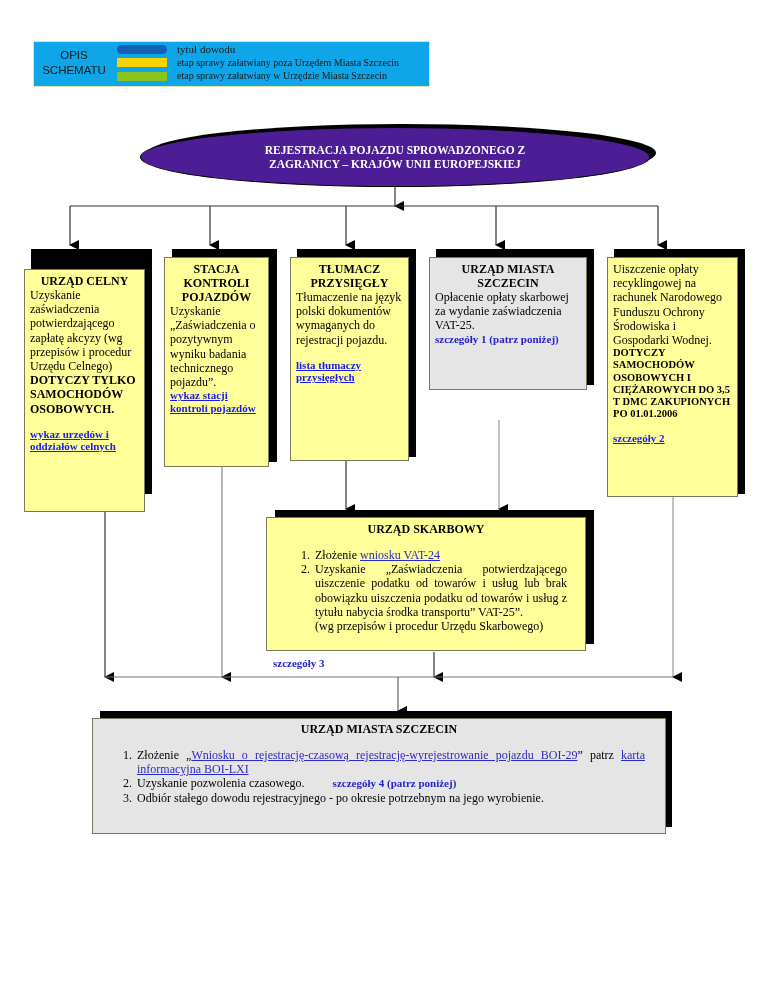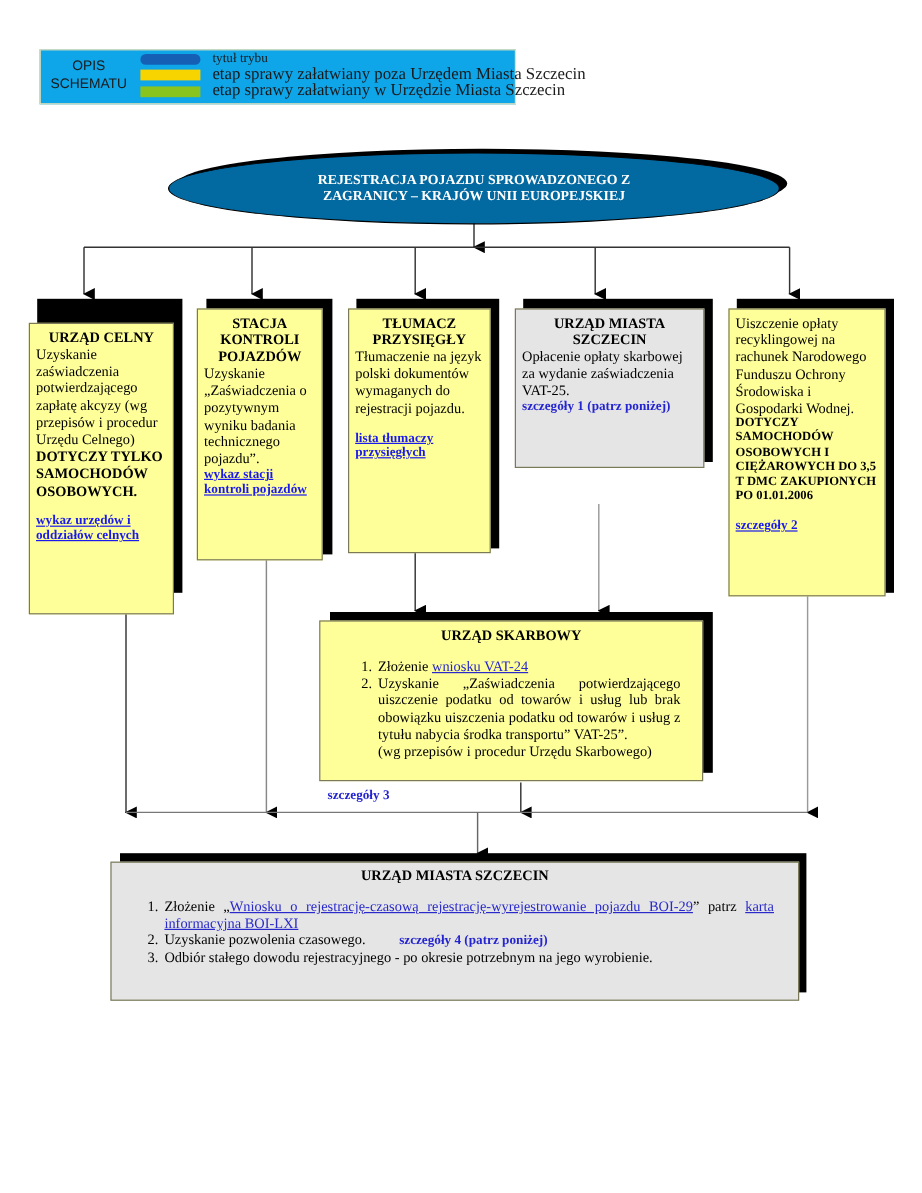--- a/index.html
+++ b/index.html
@@ -8,30 +8,30 @@
 
   
   .legend { position: absolute; left: 33px; top: 41px; width: 395px; height: 44px;
             background: #0ea5e9; border: 1px solid #e4e1b8; }
   .legend-title { position: absolute; left: 4px; top: 6px; width: 72px; text-align: center;
                   font-family: "Liberation Sans", sans-serif; font-size: 11.5px; line-height: 15px; color: #1a1a1a; }
   .legend-swatch { position: absolute; left: 83px; width: 50px; height: 9px; }
   .sw-blue { top: 3px; height: 9px; border-radius: 6px; background: #1560b5; }
   .sw-yellow { top: 16px; background: #f7d400; }
   .sw-green { top: 30px; background: #89c31d; }
-  .legend-text { position: absolute; left: 143px; font-size: 14px; line-height: 12px; color: #1a1a1a; white-space: nowrap; }
+  .legend-text { position: absolute; left: 143px; font-size: 10px; line-height: 12px; color: #1a1a1a; white-space: nowrap; }
   .lt0 { top: 1px; font-size: 11px; }
   .lt1 { top: 15px; }
   .lt2 { top: 28px; }
 
   
   .ellipse-shadow { position: absolute; left: 148px; top: 124px; width: 508px; height: 58px;
                     border-radius: 50%; background: #000; }
   .ellipse { position: absolute; left: 140px; top: 127px; width: 508px; height: 58px;
-             border-radius: 50%; background: #0369a1; border: 1px solid #000;
+             border-radius: 50%; background: #4c1d95; border: 1px solid #000;
              display: flex; align-items: center; justify-content: center; text-align: center; }
   .ellipse span { color: #fff; font-weight: bold; font-size: 11.5px; line-height: 14px; width: 300px; }
 
   
   .box-shadow { position: absolute; background: #000; }
   .box { position: absolute; border: 1px solid #7a7a5a; box-sizing: border-box; padding: 4px 5px;
          font-size: 12px; line-height: 14.2px; }
   .yellow { background: #ffff99; }
   .green { background: #e5e5e5; }
   .box .hd { font-weight: bold; text-align: center; font-size: 12px; line-height: 14px; }
@@ -52,21 +52,21 @@
 <body>
 
 <div class="legend">
   <div class="legend-title">
     <div>OPIS</div>
     <div>SCHEMATU</div>
   </div>
   <div class="legend-swatch sw-blue"></div>
   <div class="legend-swatch sw-yellow"></div>
   <div class="legend-swatch sw-green"></div>
-  <div class="legend-text lt0">tytuł trybu</div>
+  <div class="legend-text lt0">tytuł dowodu</div>
   <div class="legend-text lt1">etap sprawy załatwiany poza Urzędem Miasta Szczecin</div>
   <div class="legend-text lt2">etap sprawy załatwiany w Urzędzie Miasta Szczecin</div>
 </div>
 
 <svg class="lines" width="768" height="994">
   <defs>
     <marker id="arr" markerWidth="10" markerHeight="10" refX="5" refY="9" orient="auto" markerUnits="userSpaceOnUse">
       <path d="M0,0 L10,0 L5,10 z" fill="#000"></path>
     </marker>
   </defs>

